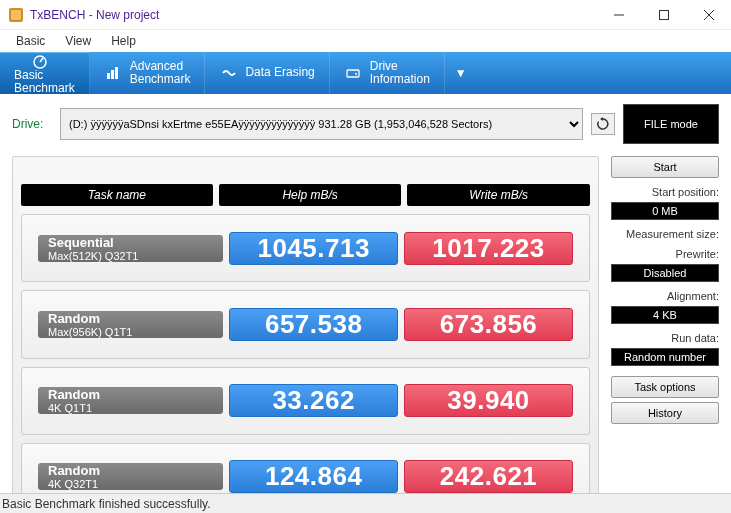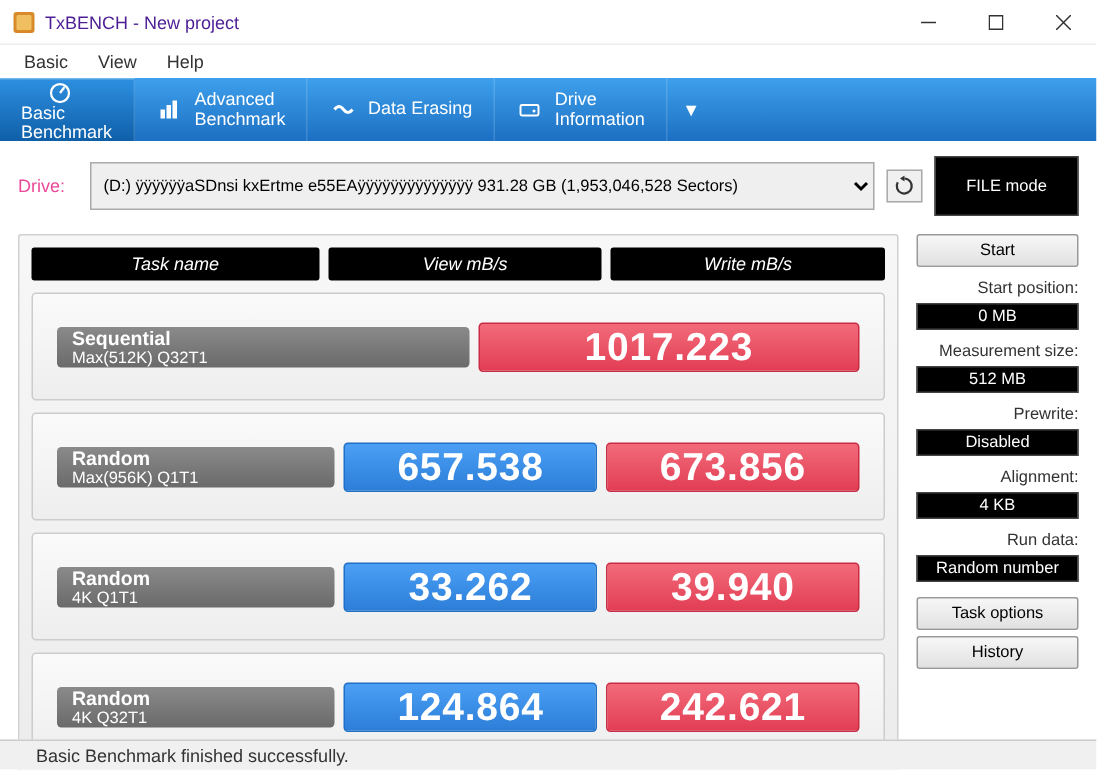--- a/index.html
+++ b/index.html
@@ -14,46 +14,46 @@
 .menubar { height: 22px; display: flex; align-items: center; padding-left: 6px; background: #fff; }
 .menubar span { padding: 2px 10px; font-size: 12px; color: #333; cursor: pointer; }
 
 .tabs { height: 42px; background: linear-gradient(#3ea0ec, #1c6fc2); display: flex; align-items: stretch; padding: 0; }
 .tab { display: flex; align-items: center; padding: 0 14px; color: #fff; font-size: 12px; cursor: pointer; border-right: 1px solid rgba(255,255,255,0.15); }
 .tab.active { background: linear-gradient(#2d8fe0, #0f5fa8); border-top: 1px solid #6fb8ec; flex-direction: column; }
 .tab .tabicon { width: 18px; height: 18px; margin-right: 8px; display: flex; align-items: center; justify-content: center; }
 .tab .tabtext { line-height: 1.1; }
 
 .drivebar { display: flex; align-items: center; padding: 10px 12px 6px 12px; gap: 8px; }
-.drivebar .lbl { font-size: 12px; color: #ec4899; width: 40px; }
+.drivebar .lbl { font-size: 12px; color: #15803d; width: 40px; }
 .drivebar select { flex: 1; height: 32px; font-size: 11px; border: 1px solid #aaa; padding: 1px 4px; }
 .drivebar .refresh { width: 24px; height: 22px; border: 1px solid #aaa; background: #f0f0f0; display: flex; align-items: center; justify-content: center; cursor: pointer; }
 .drivebar .filemode { width: 96px; height: 40px; background: #000; color: #fff; font-size: 11px; display: flex; align-items: center; justify-content: center; border: 1px solid #444; cursor: pointer; }
 
 .main { display: flex; padding: 6px 12px 0 12px; gap: 12px; height: 370px; }
 
 .results { flex: 1; background: linear-gradient(#f7f7f7,#ececec); border: 1px solid #d0d0d0; border-radius: 2px; padding: 8px; display: flex; flex-direction: column; gap: 8px; }
-.headerrow { display: flex; gap: 6px; }
+.headerrow { display: flex; gap: 6px; margin-top: 19px; }
 .hcell { flex: 1; background: #000; color: #fff; font-style: italic; font-weight: 500; height: 22px; display: flex; align-items: center; justify-content: center; font-size: 12px; border-radius: 2px; }
 .hcell.task { flex: 1.05; }
 
 .row { display: flex; gap: 6px; height: 72px; border: 1px solid #ccc; border-radius: 3px; padding: 16px; background: linear-gradient(#fafafa,#eee); align-items: center; }
 .taskcell { flex: 1.05; background: linear-gradient(#8a8a8a,#6a6a6a); border-radius: 3px; color: #fff; display: flex; flex-direction: column; justify-content: center; padding-left: 10px; font-size: 12px; }
 .taskcell .t1 { font-weight: bold; font-size: 13px; }
 .taskcell .t2 { font-size: 11px; }
 .numcell { flex: 1; border-radius: 3px; display: flex; align-items: center; justify-content: center; font-size: 26px; font-weight: bold; color: #fff; font-family: "Arial Black", Arial, sans-serif; letter-spacing: 0.5px; }
 .readcell { background: linear-gradient(#4b9ff4,#2c7ed8); border: 1px solid #1f6fc4; }
 .writecell { background: linear-gradient(#f26b7a,#e23d54); border: 1px solid #c92c44; }
 
 .sidebar { width: 108px; display: flex; flex-direction: column; gap: 4px; text-align: right; }
 .sidebar .btn { height: 22px; background: linear-gradient(#f7f7f7,#e1e1e1); border: 1px solid #999; border-radius: 2px; display: flex; align-items: center; justify-content: center; font-size: 11px; cursor: pointer; }
 .sidebar .lbl { font-size: 11px; color: #333; margin-top: 4px; }
 .sidebar .val { height: 18px; background: #000; color: #fff; font-size: 11px; display: flex; align-items: center; justify-content: center; border: 1px solid #444; }
 
-.status { position: absolute; bottom: 0; left: 0; right: 0; height: 20px; border-top: 1px solid #ccc; padding-left: 24px; font-size: 12px; color: #333; display: flex; align-items: center; background: #f0f0f0; }
+.status { position: absolute; bottom: 0; left: 0; right: 0; height: 20px; border-top: 1px solid #ccc; padding-left: 2px; font-size: 12px; color: #333; display: flex; align-items: center; background: #f0f0f0; }
 </style>
 </head>
 <body>
 
 <div class="titlebar">
   <span class="icon">
     <svg width="16" height="16">
         <rect x="1" y="1" width="14" height="14" fill="#d88a2a" rx="2"></rect>
         <rect x="3" y="3" width="10" height="10" fill="#f0c060" rx="1"></rect>
       </svg>
@@ -141,28 +141,29 @@
         <path d="M7 0 L7 4 L4 2 Z" fill="#333"></path>
       </svg>
   </div>
   <div class="filemode">FILE mode</div>
 </div>
 
 <div class="main">
   <div class="results">
     <div class="headerrow">
       <div class="hcell task">Task name</div>
-      <div class="hcell">View mB/s</div>
+      <div class="hcell">Help mB/s</div>
       <div class="hcell">Write mB/s</div>
     </div>
     <div class="row">
       <div class="taskcell">
           <span class="t1">Sequential</span>
           <span class="t2">Max(512K) Q32T1</span>
         </div>
+      <div class="numcell readcell">1045.713</div>
       <div class="numcell writecell">1017.223</div>
     </div>
     <div class="row">
       <div class="taskcell">
           <span class="t1">Random</span>
           <span class="t2">Max(956K) Q1T1</span>
         </div>
       <div class="numcell readcell">657.538</div>
       <div class="numcell writecell">673.856</div>
     </div>
@@ -182,21 +183,20 @@
       <div class="numcell readcell">124.864</div>
       <div class="numcell writecell">242.621</div>
     </div>
   </div>
 
   <div class="sidebar">
     <div class="btn">Start</div>
     <div class="lbl">Start position:</div>
     <div class="val">0 MB</div>
     <div class="lbl">Measurement size:</div>
-    <div class="val">512 MB</div>
     <div class="lbl">Prewrite:</div>
     <div class="val">Disabled</div>
     <div class="lbl">Alignment:</div>
     <div class="val">4 KB</div>
     <div class="lbl">Run data:</div>
     <div class="val">Random number</div>
     <div class="btn" style="margin-top:6px">Task options</div>
     <div class="btn">History</div>
   </div>
 </div>

